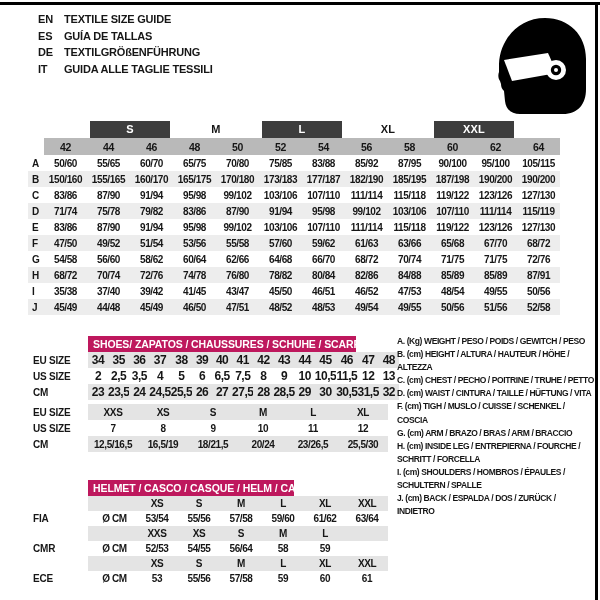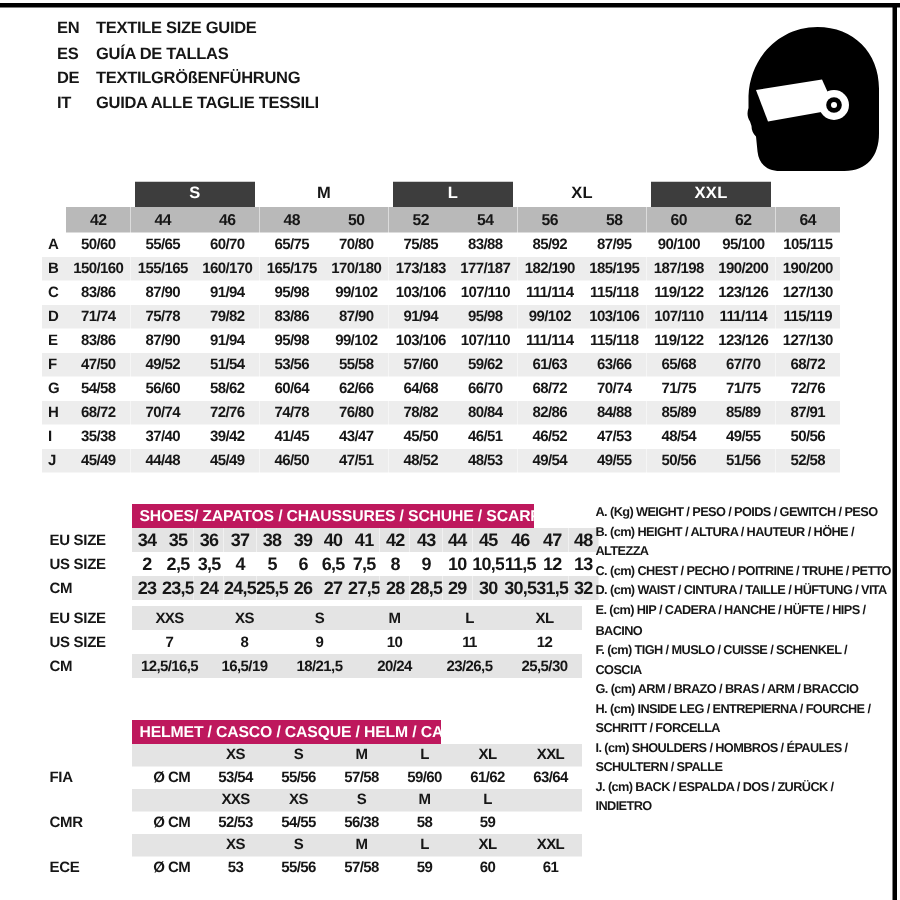--- a/index.html
+++ b/index.html
@@ -464,21 +464,21 @@
           <td class="shaded">S</td>
           <td class="shaded">M</td>
           <td class="shaded">L</td>
           <td class="shaded"></td>
         </tr>
         <tr>
           <td class="lbl">CMR</td>
           <td class="unit">Ø CM</td>
           <td class="val">52/53</td>
           <td class="val">54/55</td>
-          <td class="val">56/38</td>
+          <td class="val">56/64</td>
           <td class="val">58</td>
           <td class="val">59</td>
           <td class="val"></td>
         </tr>
         <tr>
           <td></td>
           <td class="shaded"></td>
           <td class="shaded">XS</td>
           <td class="shaded">S</td>
           <td class="shaded">M</td>
@@ -497,20 +497,19 @@
           <td class="val">61</td>
         </tr>
       </tbody>
     </table>
 
   <div class="legend">
     <div class="legend-item">A. (Kg) WEIGHT / PESO / POIDS / GEWITCH / PESO</div>
     <div class="legend-item">B. (cm) HEIGHT / ALTURA / HAUTEUR / HÖHE / ALTEZZA</div>
     <div class="legend-item">C. (cm) CHEST / PECHO / POITRINE / TRUHE / PETTO</div>
     <div class="legend-item">D. (cm) WAIST / CINTURA / TAILLE / HÜFTUNG / VITA</div>
-    <div class="legend-item">E. (cm) HIP / CADERA / HANCHE / HÜFTE / HIPS / BACINO</div>
     <div class="legend-item">F. (cm) TIGH / MUSLO / CUISSE / SCHENKEL / COSCIA</div>
     <div class="legend-item">G. (cm) ARM / BRAZO / BRAS / ARM / BRACCIO</div>
     <div class="legend-item">H. (cm) INSIDE LEG / ENTREPIERNA / FOURCHE / SCHRITT / FORCELLA</div>
     <div class="legend-item">I. (cm) SHOULDERS / HOMBROS / ÉPAULES / SCHULTERN / SPALLE</div>
     <div class="legend-item">J. (cm) BACK / ESPALDA / DOS / ZURÜCK / INDIETRO</div>
   </div>
 </div>
 
 </body></html>

